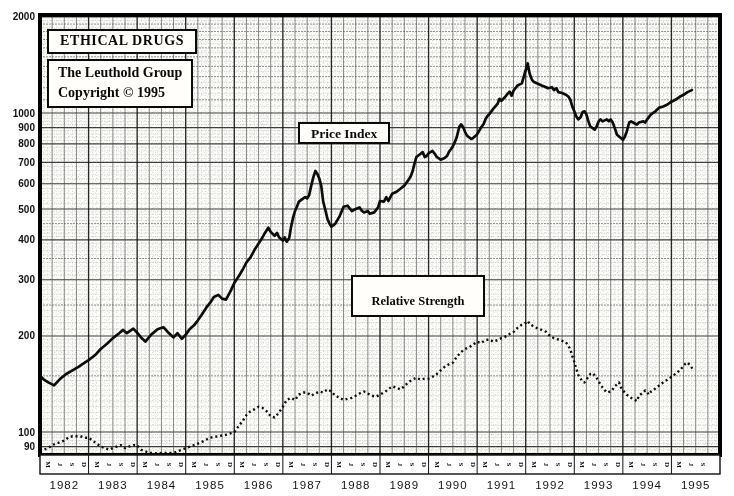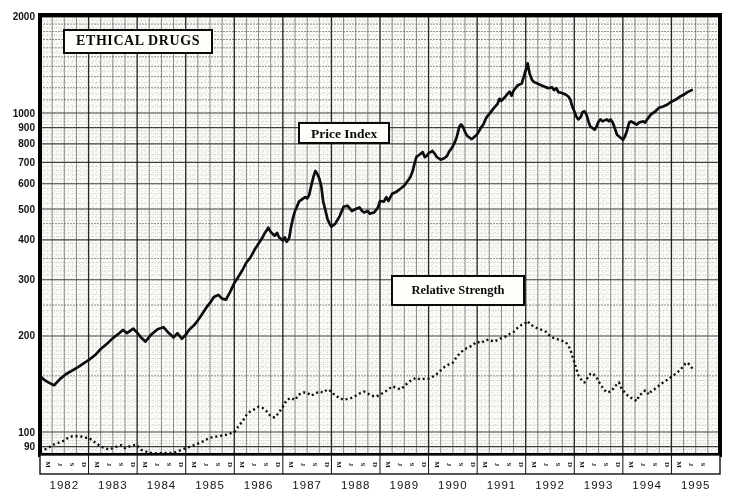--- a/index.html
+++ b/index.html
@@ -1,25 +1,25 @@
 <!DOCTYPE html>
 <html><head>
 <meta charset="utf-8">
 <style>
   html,body{margin:0;padding:0;background:#ffffff;}
   .stage{position:relative;width:734px;height:496px;background:#ffffff;overflow:hidden;
          font-family:"Liberation Serif","DejaVu Serif",serif;}
   svg{position:absolute;left:0;top:0;}
   .box{position:absolute;background:#fffefb;border:2px solid #0a0a0a;color:#0a0a0a;
        font-weight:700;white-space:nowrap;z-index:5;}
-  .title-box{left:47px;top:29px;padding:2px 11px 3px;font-size:14px;letter-spacing:.6px;margin-left:16px;}
+  .title-box{left:47px;top:29px;padding:2px 11px 3px;font-size:14px;letter-spacing:.6px;}
   .source-box{left:47px;top:59px;padding:2px 9px 4px;font-size:14px;line-height:1.4;}
   .price-box{left:298px;top:122px;padding:2px 11px 0;font-size:13.5px;}
-  .rs-box{left:351px;top:275px;width:122px;padding:4px 4px 4px;text-align:center;
-          font-size:12.5px;line-height:1.5;margin-left:40px;}
+  .rs-box{left:351px;top:275px;width:122px;padding:15px 4px 4px;text-align:center;
+          font-size:12.5px;line-height:1.5;}
 </style>
 </head>
 <body>
 
 <div class="stage">
   <svg id="chart" width="734" height="496" viewBox="0 0 734 496">
       <defs>
         <pattern id="scan" width="7" height="6" patternUnits="userSpaceOnUse">
           <rect x="1" y="2" width="1.2" height="1.2" fill="#000" opacity="0.1"></rect>
           <rect x="4" y="0" width="1" height="1" fill="#000" opacity="0.08"></rect>
@@ -406,20 +406,24 @@
         <text x="598.5714285714286" y="489" text-anchor="middle" letter-spacing="1">1993</text>
         <text x="647.1428571428571" y="489" text-anchor="middle" letter-spacing="1">1994</text>
         <text x="695.7142857142857" y="489" text-anchor="middle" letter-spacing="1">1995</text>
       </g>
     </svg>
 
   <div class="box title-box">
     <span>ETHICAL DRUGS</span>
   </div>
 
+  <div class="box source-box">
+    <div>The Leuthold Group</div>
+    <div>Copyright © 1995</div>
+  </div>
 
   <div class="box price-box">
     <span>Price Index</span>
   </div>
 
   <div class="box rs-box">
     <div>Relative Strength</div>
   </div>
 </div>
 

